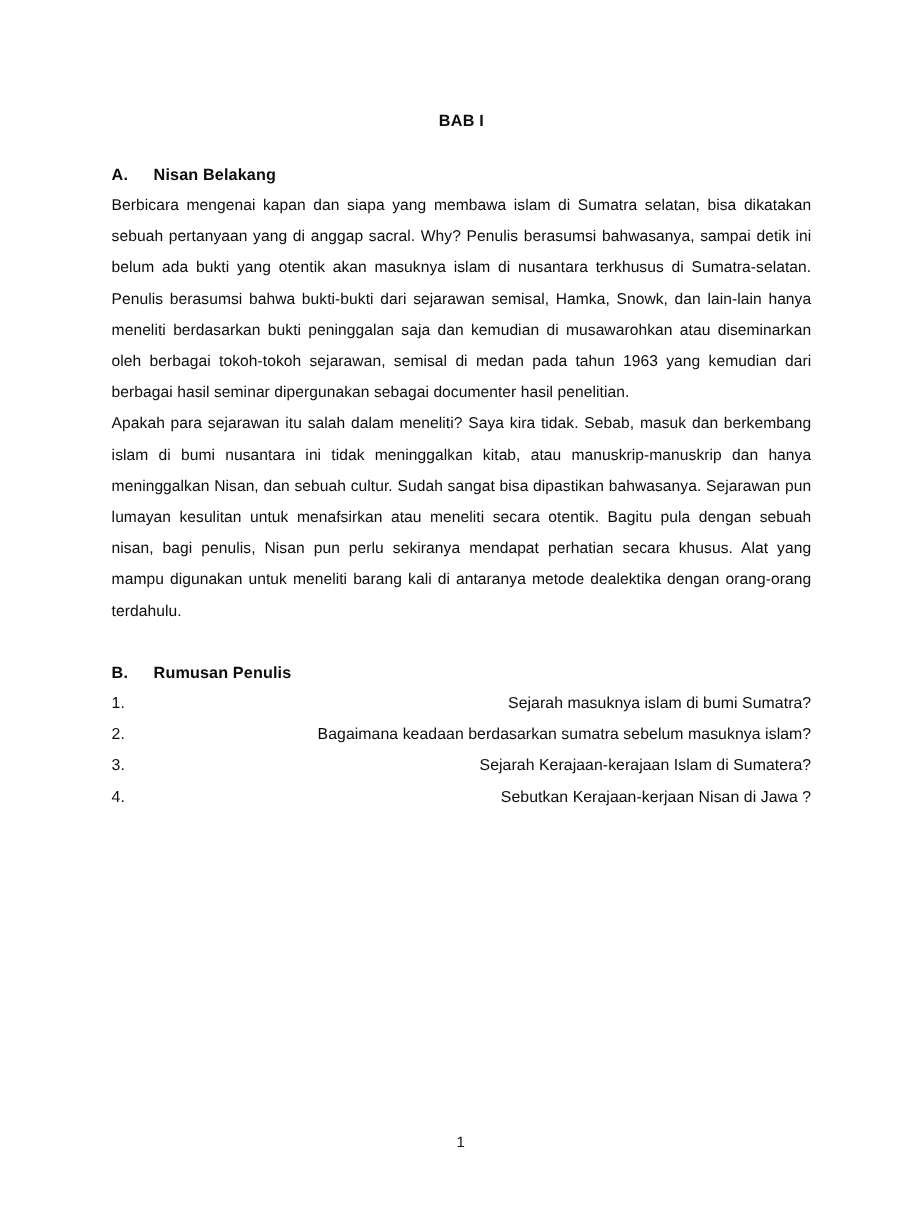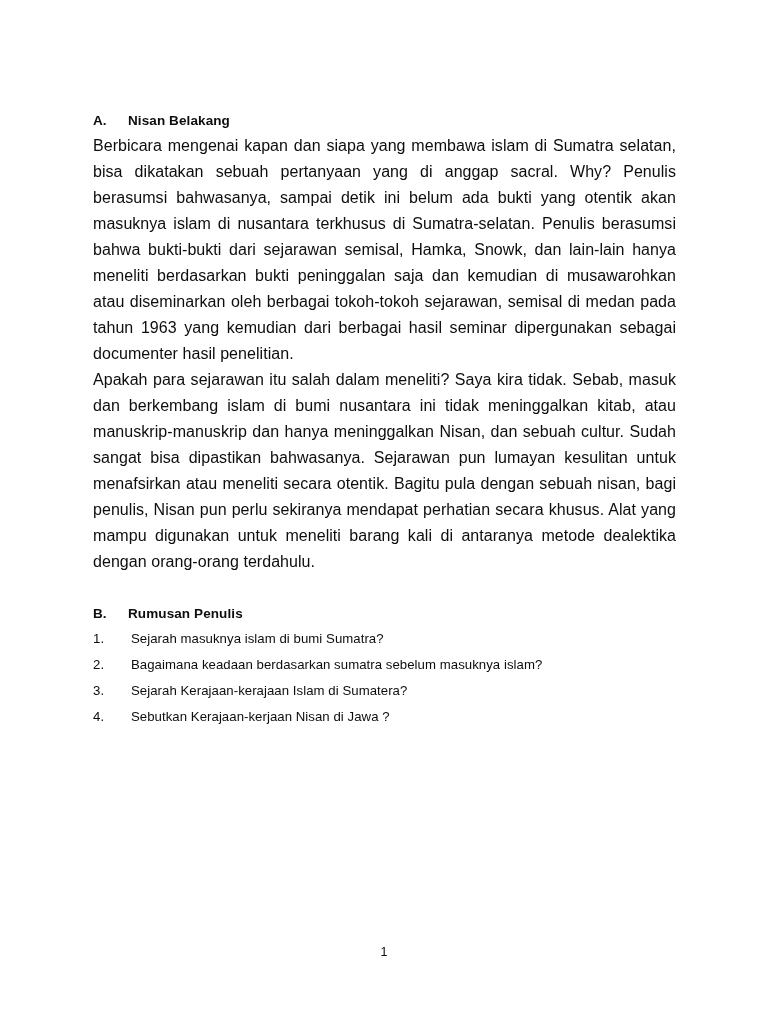--- a/index.html
+++ b/index.html
@@ -55,21 +55,21 @@
   }
   .section-heading .marker {
     width: 35px;
     flex: 0 0 35px;
   }
   .section-heading .label {
     flex: 1 1 auto;
   }
 
   .body-para {
-    font-size: 16px;
+    font-size: 13px;
     line-height: 26px;
     text-align: justify;
     text-justify: inter-word;
     letter-spacing: 0.05px;
     margin: 0;
   }
 
   .section-gap {
     height: 26px;
   }
@@ -84,39 +84,41 @@
     font-size: 13.2px;
     line-height: 26px;
     letter-spacing: 0.05px;
   }
   .num-list li .num {
     width: 38px;
     flex: 0 0 38px;
   }
   .num-list li .txt {
     flex: 1 1 auto;
+    text-align: right;
   }
 
   .page-number {
     position: absolute;
     left: 0;
     top: 945px;
     width: 768px;
     text-align: center;
     font-size: 12.5px;
     color: #0d0d0d;
   }
 </style>
 </head>
 <body>
 
 <div class="page">
 
   <div class="content">
 
+    <div class="chapter-heading">BAB I</div>
 
     <div class="heading-gap"></div>
 
     <div class="section-heading">
       <span class="marker">A.</span>
       <span class="label">Nisan Belakang</span>
     </div>
 
     <p class="body-para">Berbicara mengenai kapan dan siapa yang membawa islam di Sumatra selatan, bisa dikatakan sebuah pertanyaan yang di anggap sacral. Why? Penulis berasumsi bahwasanya, sampai detik ini belum ada bukti yang otentik akan masuknya islam di nusantara terkhusus di Sumatra-selatan. Penulis berasumsi bahwa bukti-bukti dari sejarawan semisal, Hamka, Snowk, dan lain-lain hanya meneliti berdasarkan bukti peninggalan saja dan kemudian di musawarohkan atau diseminarkan oleh berbagai tokoh-tokoh sejarawan, semisal di medan pada tahun 1963 yang kemudian dari berbagai hasil seminar dipergunakan sebagai documenter hasil penelitian.</p>
     <p class="body-para">Apakah para sejarawan itu salah dalam meneliti? Saya kira tidak. Sebab, masuk dan berkembang islam di bumi nusantara ini tidak meninggalkan kitab, atau manuskrip-manuskrip dan hanya meninggalkan Nisan, dan sebuah cultur. Sudah sangat bisa dipastikan bahwasanya. Sejarawan pun lumayan kesulitan untuk menafsirkan atau meneliti secara otentik. Bagitu pula dengan sebuah nisan, bagi penulis, Nisan pun perlu sekiranya mendapat perhatian secara khusus. Alat yang mampu digunakan untuk meneliti barang kali di antaranya metode dealektika dengan orang-orang terdahulu.</p>

